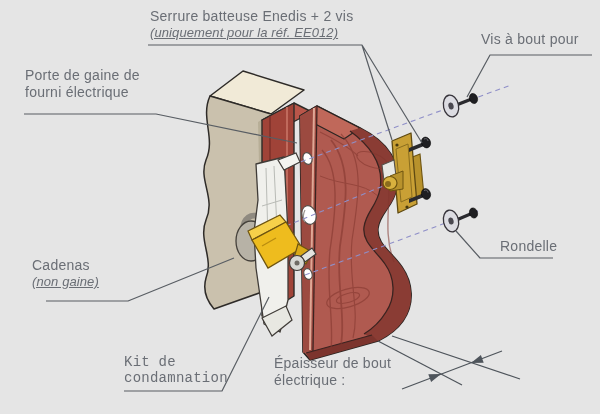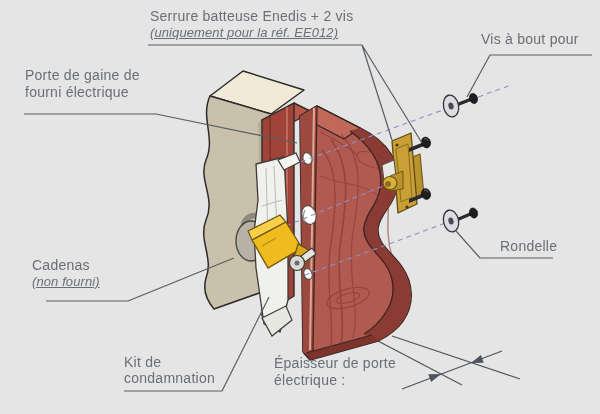--- a/index.html
+++ b/index.html
@@ -173,30 +173,30 @@
   <div>Vis à bout pour</div>
 </div>
 
 <div class="lbl" style="left:25px;top:67px;">
   <div>Porte de gaine de</div>
   <div>fourni électrique</div>
 </div>
 
 <div class="lbl" style="left:32px;top:257px;">
   <div>Cadenas</div>
-  <div class="note">(non fourni)</div>
-</div>
-
-<div class="lbl" style="left:124px;top:354px;line-height:16px;">
+  <div class="note">(non gaine)</div>
+</div>
+
+<div class="lbl" style="left:124px;top:354px;line-height:16px;font-family:Liberation Mono, monospace;">
   <div>Kit de</div>
   <div>condamnation</div>
 </div>
 
 <div class="lbl" style="left:484px;top:238px;margin-left:16px;">
   <div>Rondelle</div>
 </div>
 
 <div class="lbl epaisseur" style="left:274px;top:355px;">
-  <div>Épaisseur de porte</div>
+  <div>Épaisseur de bout</div>
   <div>électrique :</div>
 </div>
 
 </div>
 
 </body></html>

